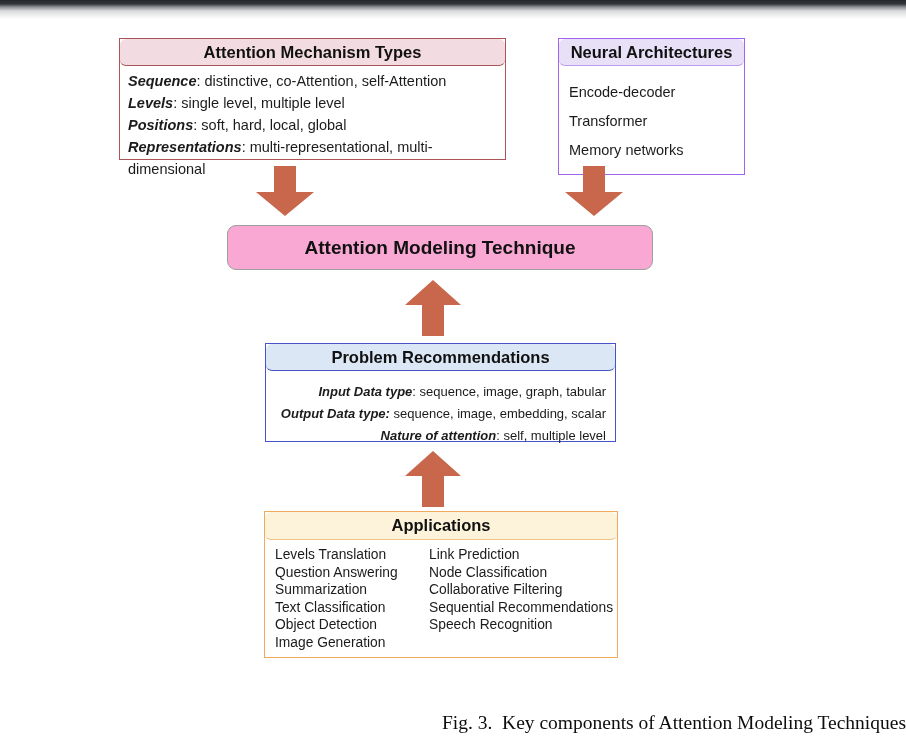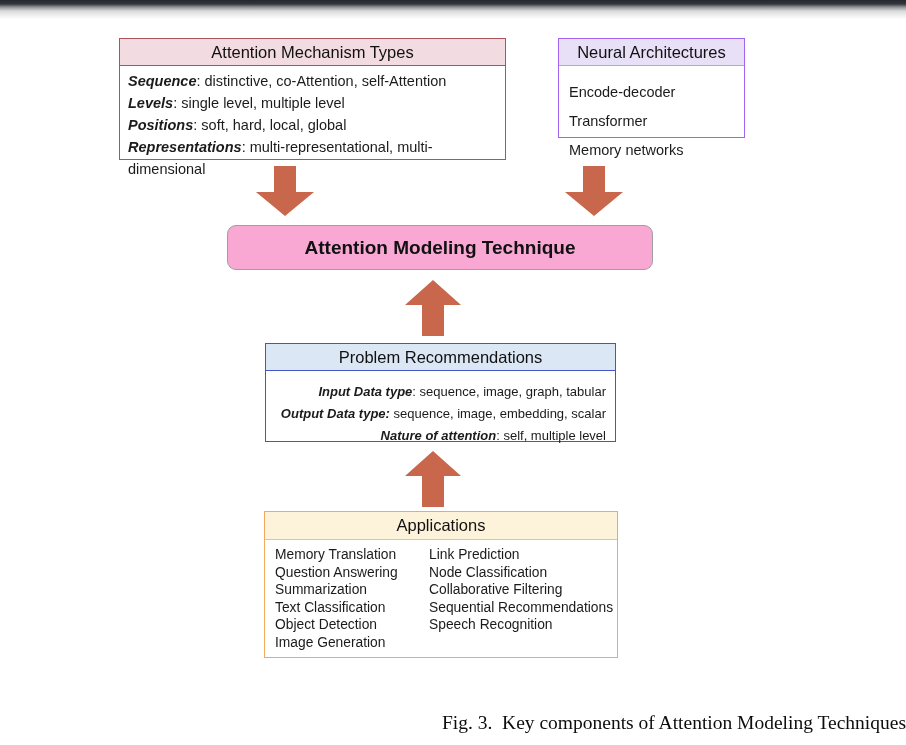--- a/index.html
+++ b/index.html
@@ -14,33 +14,34 @@
   .page{position:absolute;inset:0;}
   
   .top-shade{
     position:absolute;left:0;top:0;right:0;height:20px;
     background:linear-gradient(to bottom,#24272c 0px,#33373c 4px,#8d9093 7px,#d9dadb 11px,#ffffff 19px);
   }
   
   .cbox{position:absolute;background:#ffffff;box-sizing:border-box;}
   .cbox .hdr{
     display:flex;align-items:center;justify-content:center;
-    font-weight:normal;font-size:16.5px;color:#111;
+    font-weight:bold;font-size:16.5px;color:#111;
     box-sizing:border-box;
+    border-radius:6px;
   }
   .cbox .bdy{box-sizing:border-box;}
   .row .lbl{font-weight:bold;font-style:italic;}
 
   
   .box-red{left:119px;top:38px;width:387px;height:122px;border:1.6px solid #ab5558;}
   .box-red .hdr{height:27px;background:#f3dce1;border-bottom:1.6px solid #ab5558;}
   .box-red .bdy{padding:4px 8px;font-size:14.5px;line-height:22px;}
 
   
-  .box-purple{left:558px;top:38px;width:187px;height:100px;border:1.6px solid #a263ef;}
+  .box-purple{left:558px;top:38px;width:187px;height:137px;border:1.6px solid #a263ef;}
   .box-purple .hdr{height:27px;background:#e7e0f7;border-bottom:1.6px solid #bb9df2;}
   .box-purple .bdy{padding:12px 10px;font-size:14.5px;line-height:29px;}
 
   
   .box-center{
     left:227px;top:225px;width:426px;height:45px;
     background:#f9a8d4;border:1.4px solid #9f9f9f;border-radius:9px;
     display:flex;align-items:center;justify-content:center;
     font-weight:bold;font-size:19px;color:#111;
     position:absolute;box-sizing:border-box;
@@ -119,21 +120,21 @@
   </div>
 
   <svg class="arrow" style="left:405px;top:451px" width="56" height="56" viewBox="0 0 56 56">
     <path d="M28 0 L56 25 H39 V56 H17 V25 H0 Z" fill="#c8674c"></path>
   </svg>
 
   <div class="cbox box-orange">
     <div class="hdr">Applications</div>
     <div class="bdy">
       <div class="col-left">
-        <div>Memory Translation</div>
+        <div>Levels Translation</div>
         <div>Question Answering</div>
         <div>Summarization</div>
         <div>Text Classification</div>
         <div>Object Detection</div>
         <div>Image Generation</div>
       </div>
       <div class="col-right">
         <div>Link Prediction</div>
         <div>Node Classification</div>
         <div>Collaborative Filtering</div>

